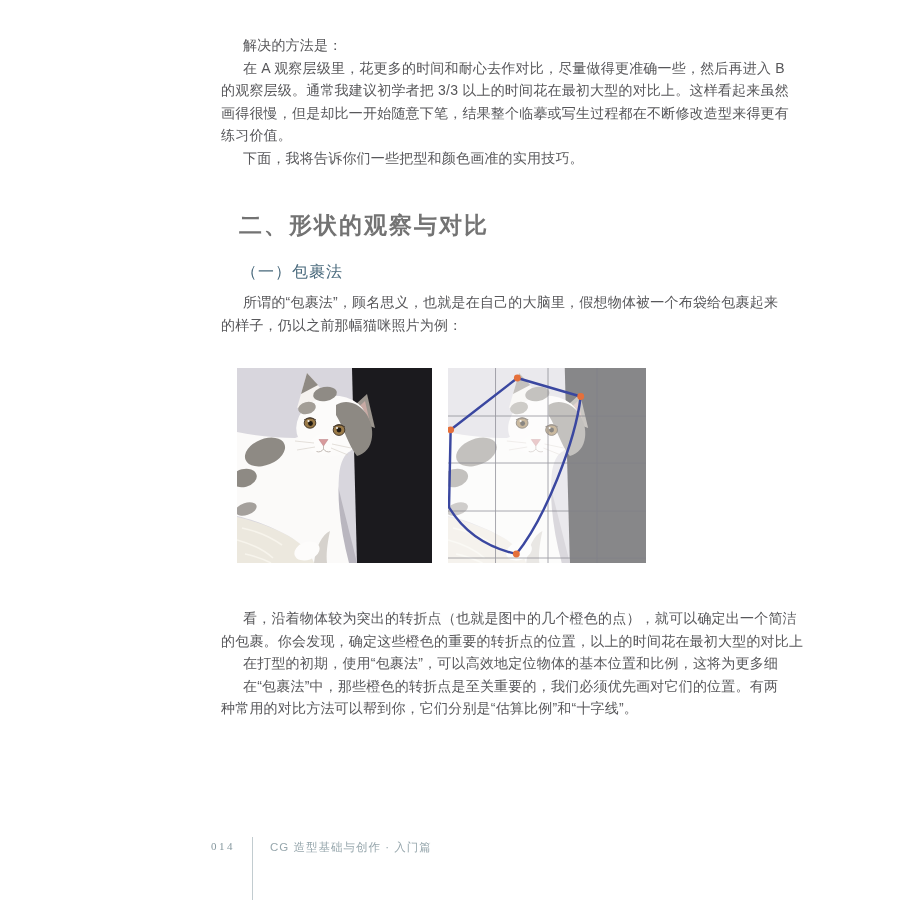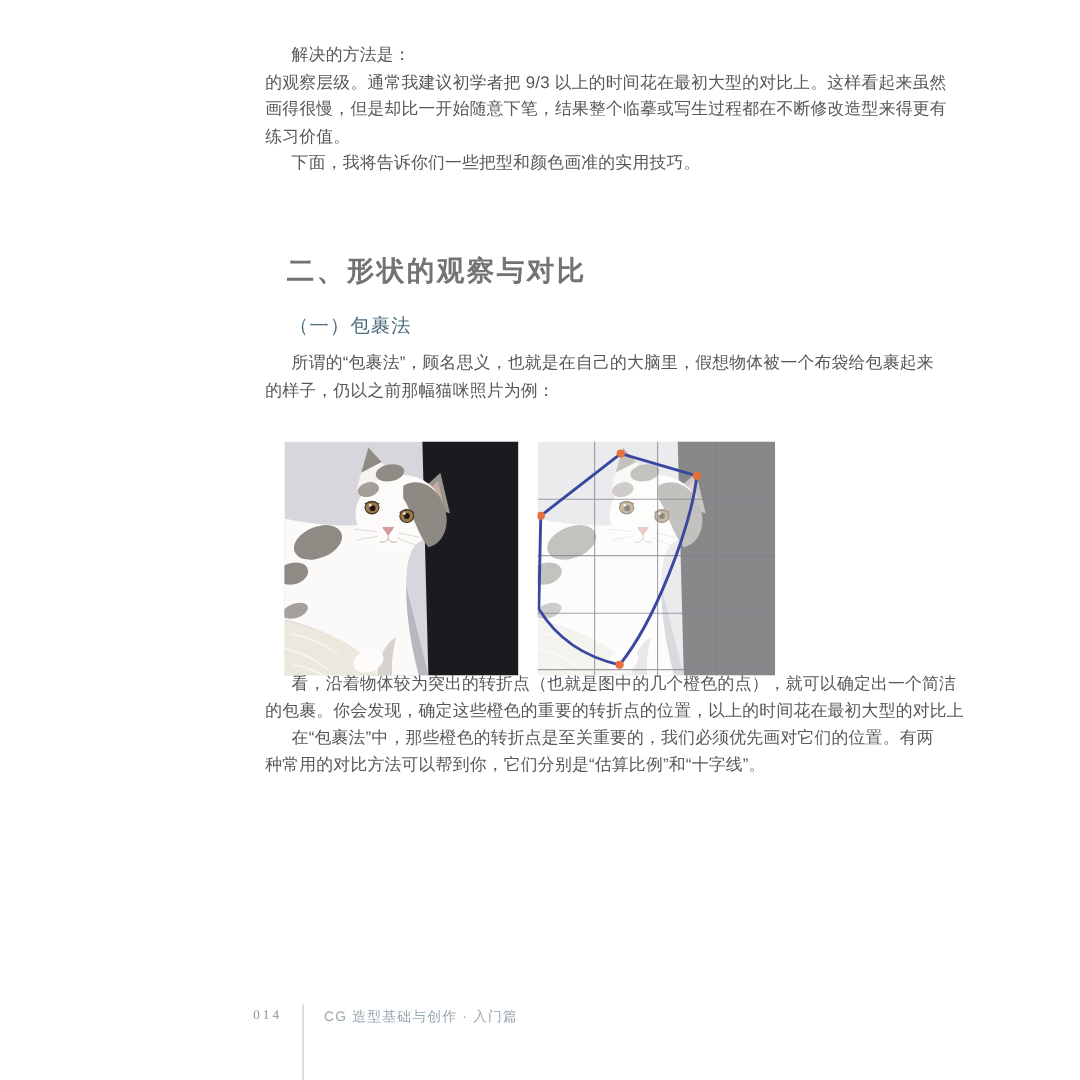--- a/index.html
+++ b/index.html
@@ -38,21 +38,22 @@
     font-size:11.5px;letter-spacing:1px;color:#97a7ad;
   }
 </style>
 </head>
 <body>
 
 <div class="page">
 
   <div class="bodytext" style="top:34px">
     <div class="line indent">解决的方法是：</div>
-    <div class="line">的观察层级。通常我建议初学者把 9/3 以上的时间花在最初大型的对比上。这样看起来虽然</div>
+    <div class="line indent">在 A 观察层级里，花更多的时间和耐心去作对比，尽量做得更准确一些，然后再进入 B</div>
+    <div class="line">的观察层级。通常我建议初学者把 3/3 以上的时间花在最初大型的对比上。这样看起来虽然</div>
     <div class="line">画得很慢，但是却比一开始随意下笔，结果整个临摹或写生过程都在不断修改造型来得更有</div>
     <div class="line">练习价值。</div>
     <div class="line indent">下面，我将告诉你们一些把型和颜色画准的实用技巧。</div>
   </div>
 
   <h1 class="section-heading">二、形状的观察与对比</h1>
   <h2 class="sub-heading">（一）包裹法</h2>
 
   <div class="bodytext" style="top:291px">
     <div class="line indent">所谓的“包裹法”，顾名思义，也就是在自己的大脑里，假想物体被一个布袋给包裹起来</div>
@@ -134,23 +135,24 @@
 
       <g fill="#e5703b">
         <circle cx="68.3" cy="10" r="3.4"></circle>
         <circle cx="130.7" cy="28.5" r="3.4"></circle>
         <circle cx="2.6" cy="61.8" r="3.4"></circle>
         <circle cx="67.3" cy="186" r="3.4"></circle>
       </g>
     </svg>
   </div>
 
-  <div class="bodytext" style="top:558px">
+  <div class="bodytext" style="top:607px">
     <div class="line indent">看，沿着物体较为突出的转折点（也就是图中的几个橙色的点），就可以确定出一个简洁</div>
     <div class="line">的包裹。你会发现，确定这些橙色的重要的转折点的位置，以上的时间花在最初大型的对比上</div>
+    <div class="line indent">在打型的初期，使用“包裹法”，可以高效地定位物体的基本位置和比例，这将为更多细</div>
     <div class="line indent">在“包裹法”中，那些橙色的转折点是至关重要的，我们必须优先画对它们的位置。有两</div>
     <div class="line">种常用的对比方法可以帮到你，它们分别是“估算比例”和“十字线”。</div>
   </div>
 
   <div class="page-number">014</div>
   <div class="footer-divider"></div>
   <div class="book-title">CG 造型基础与创作 · 入门篇</div>
 
 </div>
 

